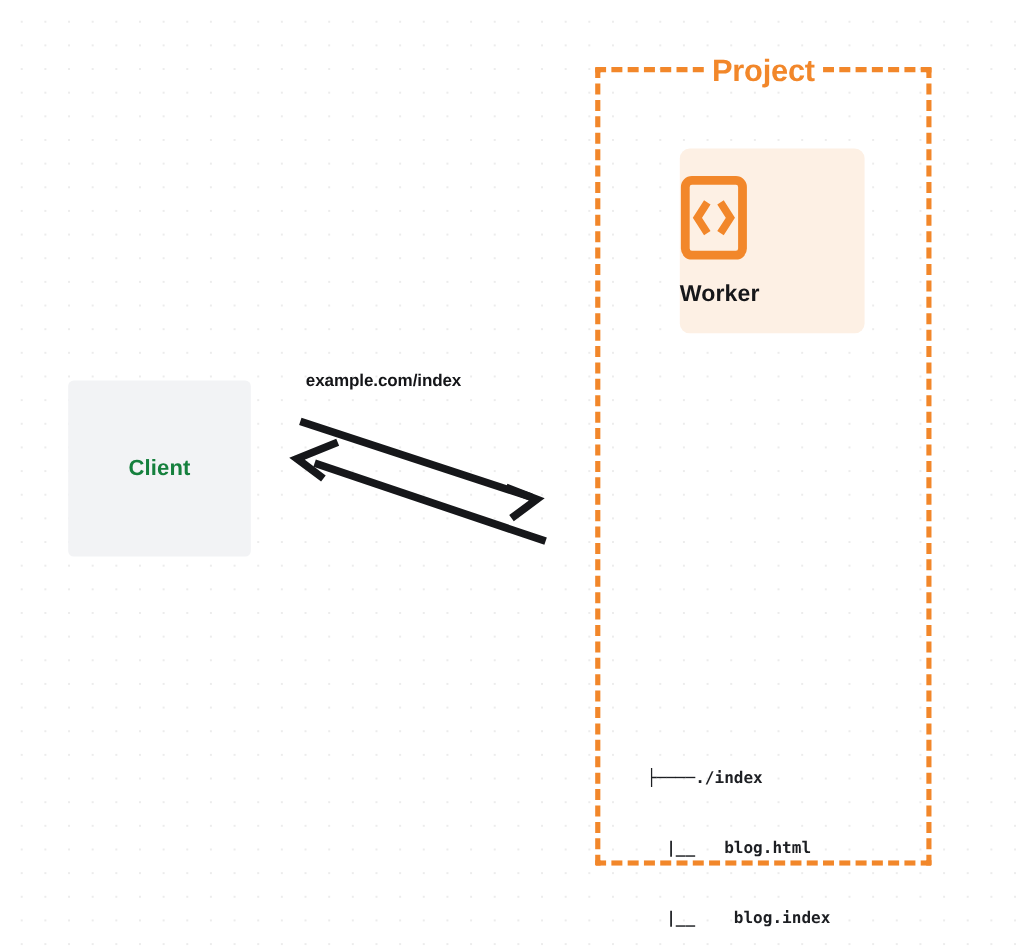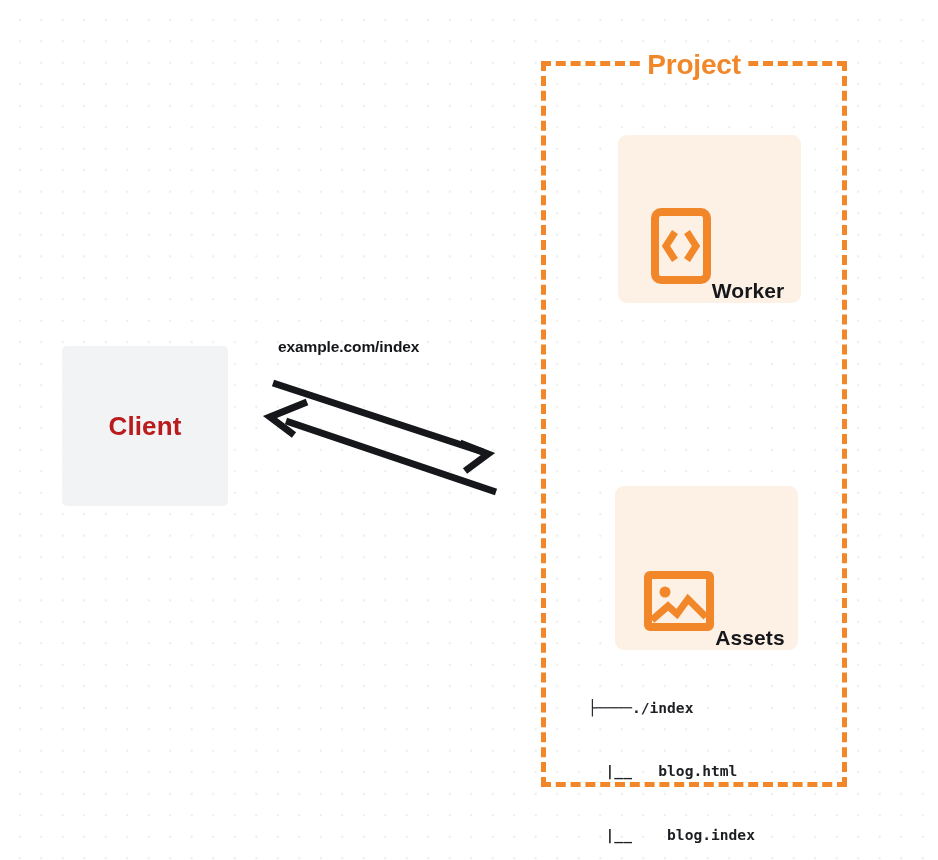--- a/index.html
+++ b/index.html
@@ -33,23 +33,23 @@
     top: 346px;
     width: 166px;
     height: 160px;
     background: #f2f3f5;
     border-radius: 5px;
     display: flex;
     align-items: center;
     justify-content: center;
   }
   .client-label {
-    font-size: 26px;
+    font-size: 20px;
     font-weight: bold;
-    color: #b91c1c;
+    color: #15803d;
     letter-spacing: 0.1px;
   }
 
   
   .edge-label {
     position: absolute;
     left: 278px;
     top: 338px;
     font-size: 15.5px;
     font-weight: bold;
@@ -93,24 +93,23 @@
     white-space: nowrap;
     line-height: 1;
   }
 
   
   .card {
     position: absolute;
     background: #fdf0e4;
     border-radius: 9px;
     display: flex;
-    flex-direction: row;
-    align-items: flex-end;
+    flex-direction: column;
+    align-items: flex-start;
     justify-content: center;
-    padding-left: 15px;
   }
   .card-worker {
     left: 72px;
     top: 69px;
     width: 168px;
     height: 168px;
   }
   .card-assets {
     left: 69px;
     top: 420px;
@@ -176,30 +175,20 @@
       <span class="card-icon">
         <svg width="62" height="78" viewBox="0 0 62 78" aria-hidden="true">
           <rect x="5" y="5" width="52" height="68" rx="6" ry="6" fill="none" stroke="#f2872a" stroke-width="8"></rect>
           <polyline points="25,25 16,39 25,53" fill="none" stroke="#f2872a" stroke-width="7" stroke-linecap="butt" stroke-linejoin="miter"></polyline>
           <polyline points="37,25 46,39 37,53" fill="none" stroke="#f2872a" stroke-width="7" stroke-linecap="butt" stroke-linejoin="miter"></polyline>
         </svg>
       </span>
       <span class="card-label">Worker</span>
     </div>
 
-    <div class="card card-assets">
-      <span class="card-icon">
-        <svg width="72" height="62" viewBox="0 0 72 62" aria-hidden="true">
-          <rect x="5" y="5" width="62" height="52" rx="2" ry="2" fill="none" stroke="#f2872a" stroke-width="8"></rect>
-          <circle cx="22" cy="22" r="5.5" fill="#f2872a"></circle>
-          <polyline points="9,50 25,36 34,44 45,29 63,47" fill="none" stroke="#f2872a" stroke-width="7" stroke-linecap="butt" stroke-linejoin="miter"></polyline>
-        </svg>
-      </span>
-      <span class="card-label">Assets</span>
-    </div>
 
     <div class="file-tree">
       <span class="tree-row"><span>├────</span><span>./index</span></span>
       <span class="tree-row"><span>  |__</span><span>   blog.html</span></span>
       <span class="tree-row"><span>  |__</span><span>    blog.index</span></span>
       
     </div>
 
   </div>
 </div>

